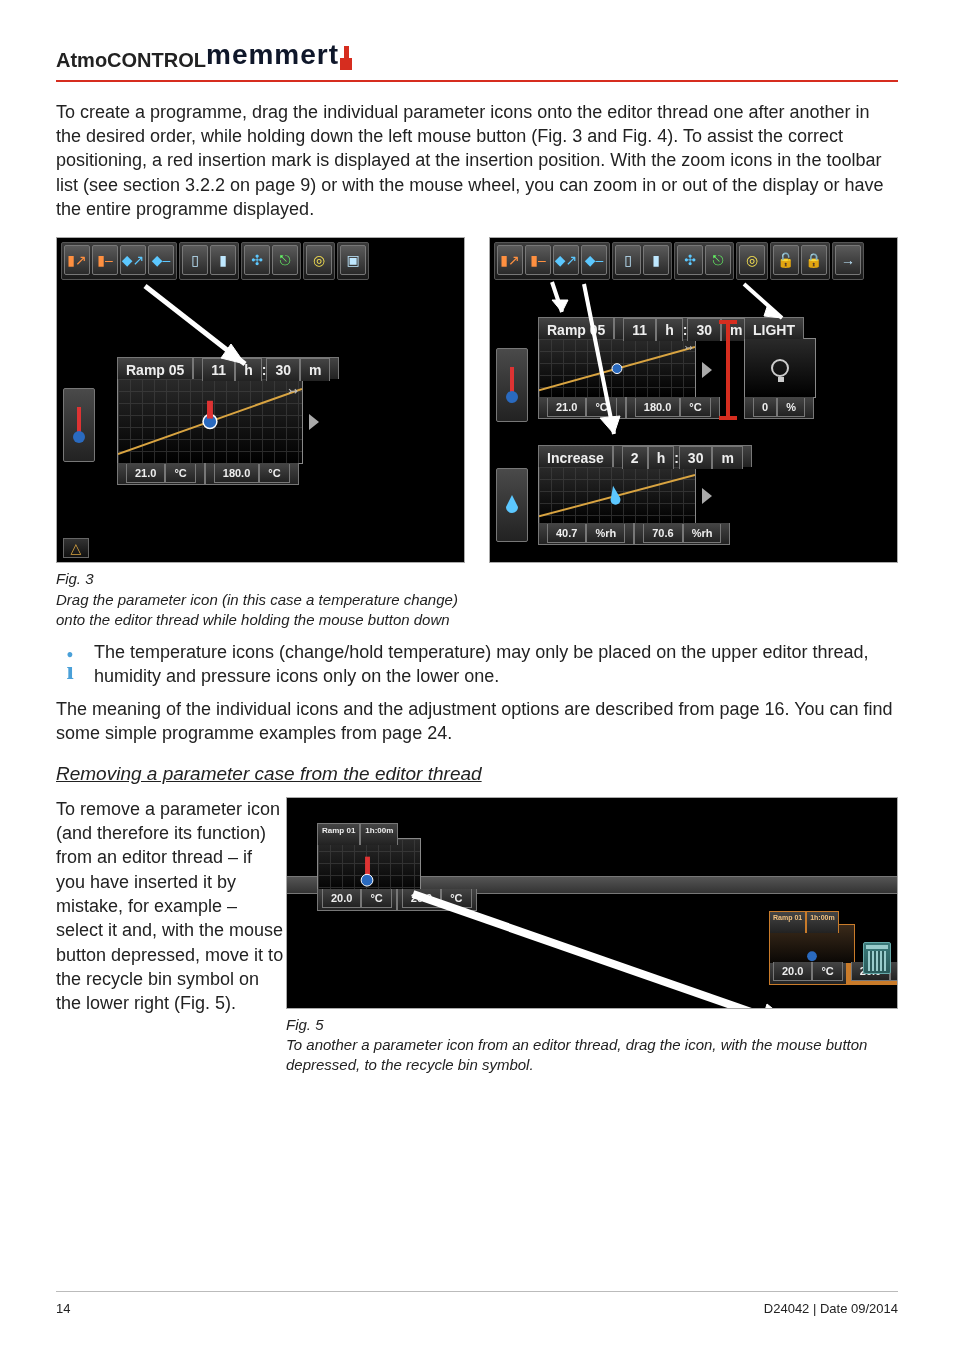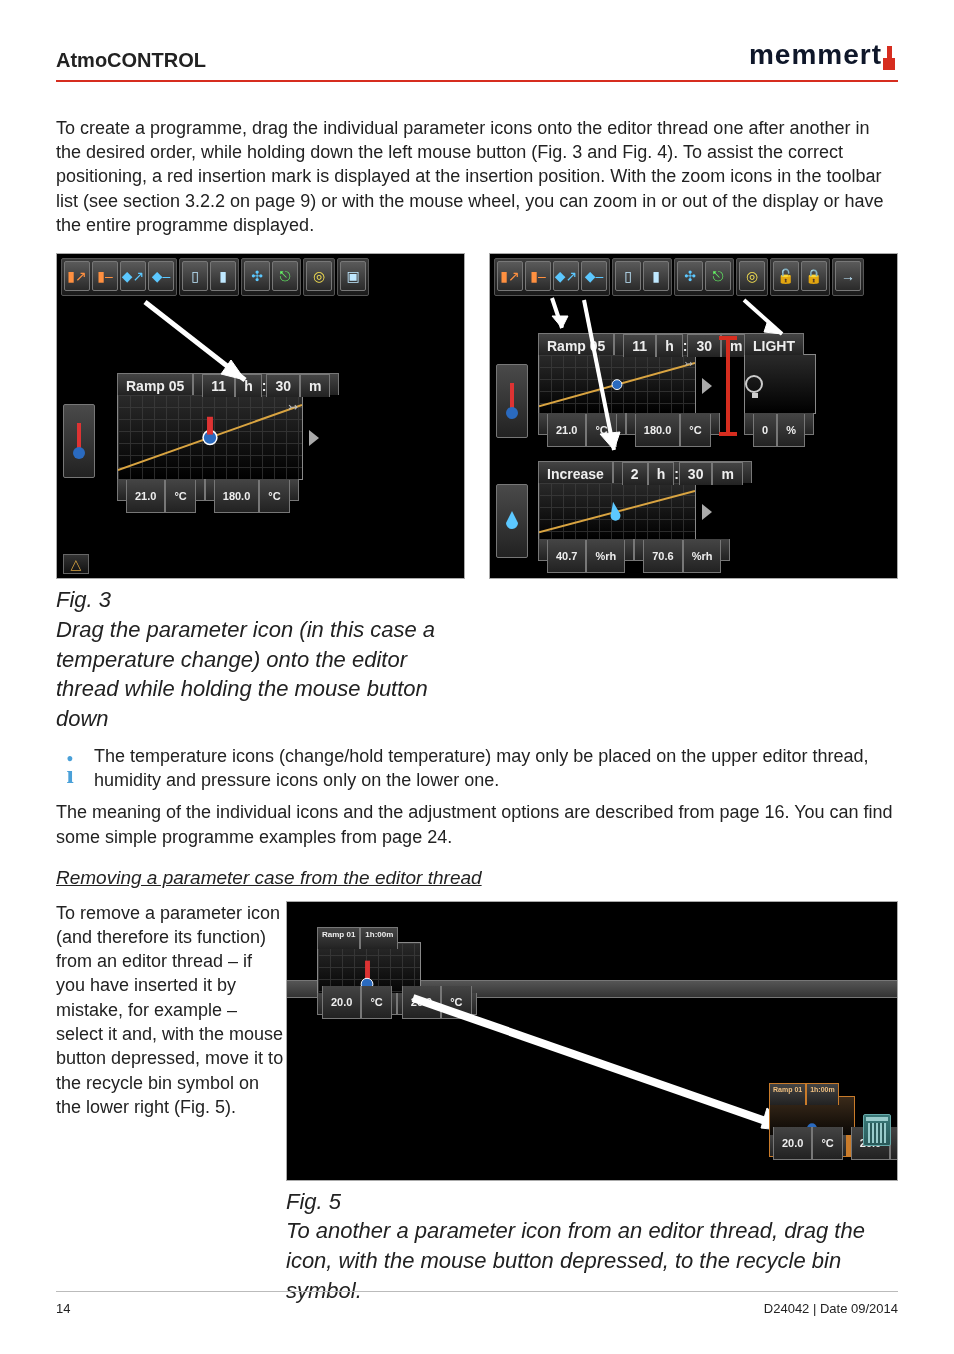--- a/index.html
+++ b/index.html
@@ -8,25 +8,24 @@
     width: 954px;
     height: 1354px;
     background: #fff;
     color: #222;
     padding: 36px 56px 36px 56px;
     position: relative;
     line-height: 1.35;
   }
   .header {
     display: flex;
-    justify-content: space-between;
     align-items: flex-end;
     border-bottom: 2px solid #d62d1f;
     padding-bottom: 6px;
-    margin-bottom: 34px;
+    margin-bottom: 18px;
   }
   .header-title {
     font-weight: 700;
     font-size: 20px;
     color: #222;
   }
   .logo {
     display: flex;
     align-items: flex-end;
     gap: 0;
@@ -119,21 +118,21 @@
     padding:3px 8px; white-space:nowrap;
   }
   .block-foot {
     position:absolute; bottom:-22px; left:-1px;
     height:22px; display:flex;
   }
   .block-foot span {
     background:linear-gradient(#444,#222);
     border:1px solid #777; border-top:none;
     color:#eee; font-size:11px; font-weight:700;
-    padding:10px 8px; white-space:nowrap;
+    padding:3px 8px; white-space:nowrap;
   }
   .grid-bg::before {
     content:""; position:absolute; inset:0;
     background-image: linear-gradient(#444 1px, transparent 1px),
                       linear-gradient(90deg,#444 1px, transparent 1px);
     background-size: 12px 12px;
     opacity:0.6;
   }
   .ramp-line {
     position:absolute; left:0; right:0; top:0; bottom:0;
@@ -150,21 +149,21 @@
   .red-mark {
     position:absolute; width:4px; background:#d62d1f;
   }
   .red-mark::before, .red-mark::after {
     content:""; position:absolute; left:-7px; width:18px; height:4px; background:#d62d1f;
   }
   .red-mark::before { top:0; }
   .red-mark::after { bottom:0; }
   .caption {
     font-style: italic;
-    font-size: 22px;
+    font-size: 15px;
     color:#222;
     margin-top:6px;
   }
   .caption .fignum { font-weight:400; }
   .info-row {
     display:flex; gap:10px; margin:10px 0 8px 0;
   }
   .info-icon {
     flex:0 0 auto; width:28px;
     color:#4aa0d8; font-weight:900;
@@ -178,21 +177,21 @@
   .subhead {
     font-style: italic;
     font-size: 19px;
     text-decoration: underline;
     margin: 14px 0 10px 0;
   }
   .remove-row { display:flex; }
   .remove-text { flex:0 0 230px; font-size:18px; }
   .remove-fig { flex:1; }
   .remove-img {
-    width:100%; height:280px; background:#000;
+    width:100%; height:212px; background:#000;
     border:1px solid #aaa; position:relative; overflow:hidden;
   }
   .recycle {
     position:absolute; right:6px; bottom:34px;
     width:28px; height:32px;
     background:linear-gradient(#3a7a7a,#2a5a5a);
     border:1px solid #6aa; border-radius:2px;
     display:flex; flex-direction:column; align-items:center; justify-content:flex-start;
   }
   .recycle .lid { width:22px; height:4px; background:#9cc; margin-top:2px; }
@@ -343,21 +342,21 @@
         <div style="position:absolute; right:2px; top:2px; color:#bbb; font-size:10px;">↣</div>
         <div class="block-foot">
           <span><span>21.0</span><span class="sml">°C</span></span>
           <span><span>180.0</span><span class="sml">°C</span></span>
         </div>
       </div>
       <div class="tri" style="left:212px; top:124px;"></div>
 
       <div class="red-mark" style="left:236px; top:82px; height:100px;"></div>
 
-      <div class="block" style="left:254px; top:100px; width:72px; height:60px; display:flex; align-items:center; ">
+      <div class="block" style="left:254px; top:100px; width:72px; height:60px; display:flex; align-items:center; justify-content:center;">
         <div class="block-head">
             <span>LIGHT</span>
           </div>
         <div class="bulb"></div>
         <div class="block-foot">
             <span><span>0</span><span class="sml">%</span></span>
           </div>
       </div>
 
       <div class="track-icon" style="left:6px; top:230px;">

